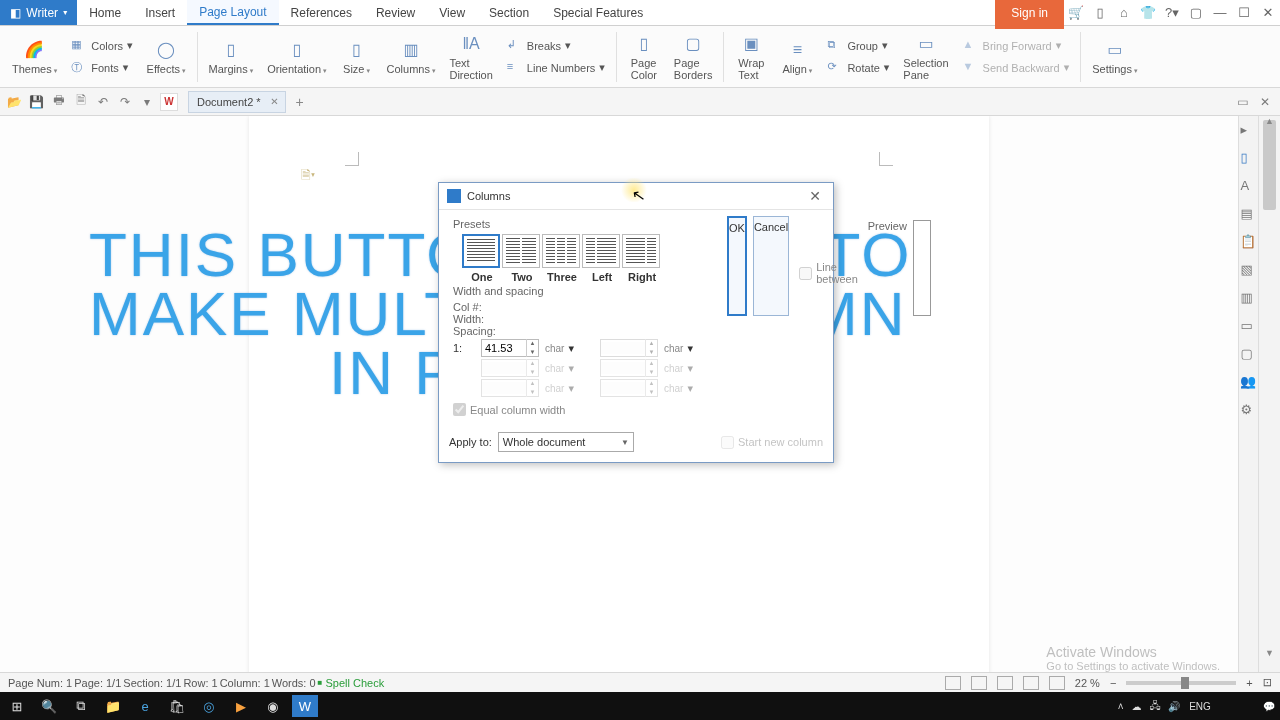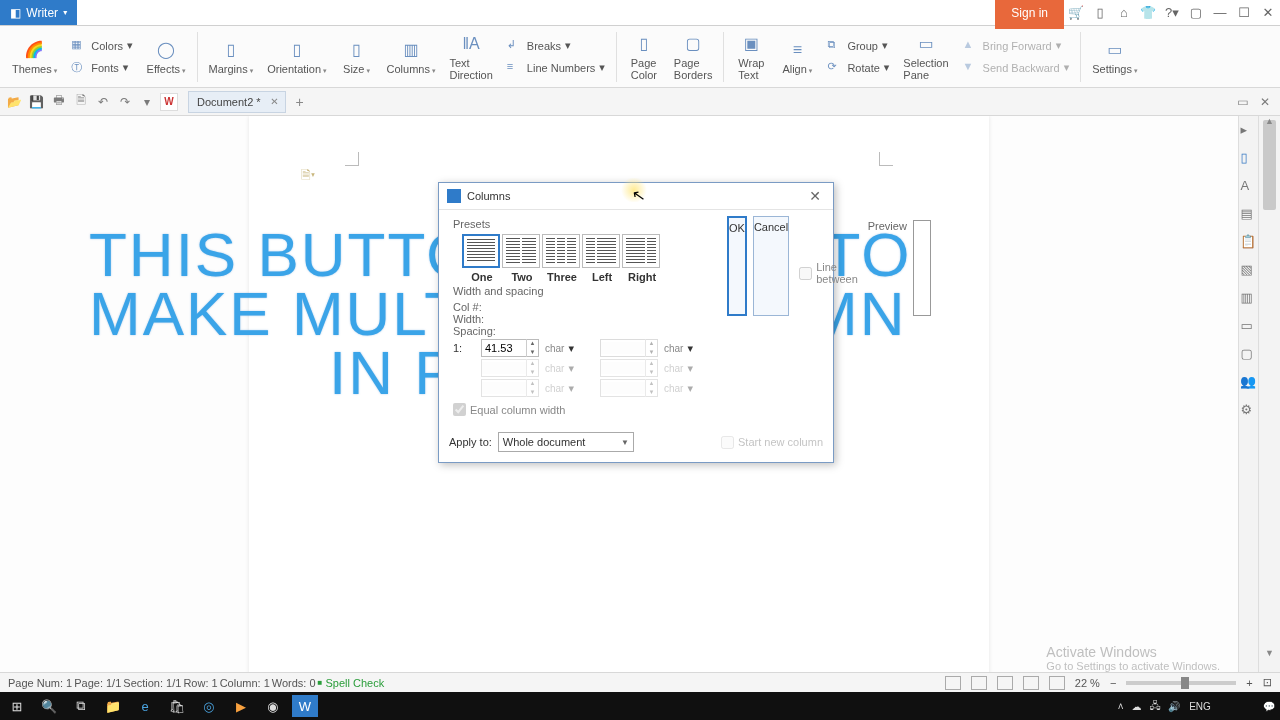--- a/index.html
+++ b/index.html
@@ -110,20 +110,30 @@
 </style>
 </head>
 <body>
 
 <div class="titlebar">
   <div class="app-btn">
     <span>◧</span>
     <span>Writer</span>
     <span class="caret">▾</span>
   </div>
+  <div class="menutabs">
+    <div class="menutab">Home</div>
+    <div class="menutab">Insert</div>
+    <div class="menutab active">Page Layout</div>
+    <div class="menutab">References</div>
+    <div class="menutab">Review</div>
+    <div class="menutab">View</div>
+    <div class="menutab">Section</div>
+    <div class="menutab">Special Features</div>
+  </div>
   <div class="title-right">
     <div class="signin">Sign in</div>
     <div class="tb-icon">🛒</div>
     <div class="tb-icon">▯</div>
     <div class="tb-icon">⌂</div>
     <div class="tb-icon">👕</div>
     <div class="tb-icon">?▾</div>
     <div class="tb-icon">▢</div>
     <div class="tb-icon">—</div>
     <div class="tb-icon">☐</div>

